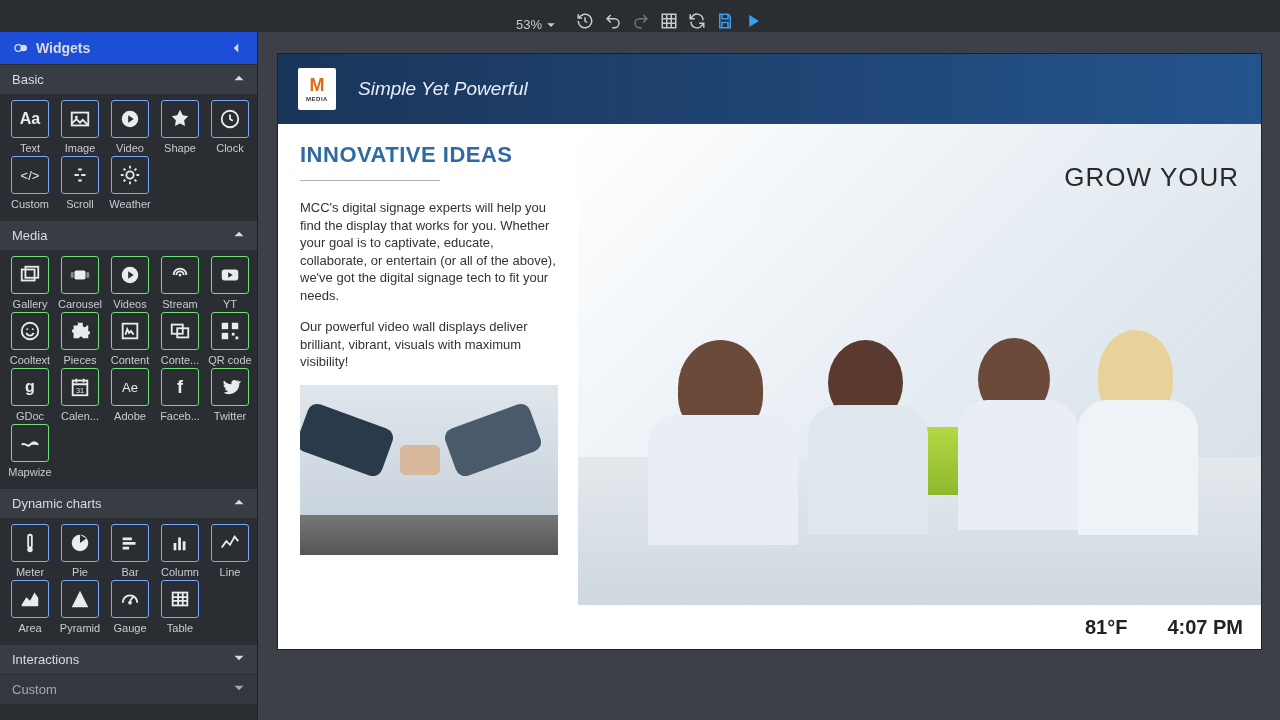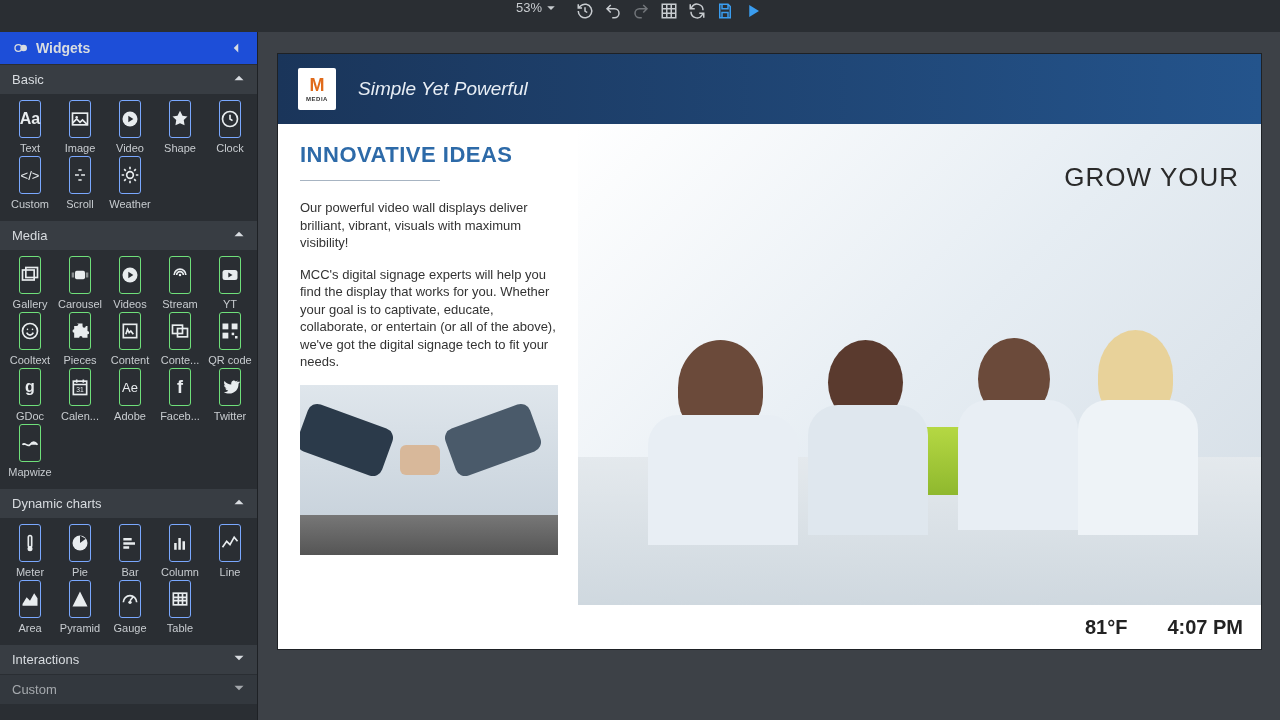--- a/index.html
+++ b/index.html
@@ -1,35 +1,35 @@
 <!DOCTYPE html>
 <html><head>
 <meta charset="utf-8">
 <style>
   * { box-sizing: border-box; margin: 0; padding: 0; }
   html, body { width: 1280px; height: 720px; overflow: hidden; font-family: "Segoe UI", Arial, sans-serif; background: #2a2e33; color: #c8ccd0; }
   
-  .topbar { height: 32px; background: #2a2e33; display: flex; align-items: flex-start; justify-content: center; gap: 6px; font-size: 13px; color: #c8ccd0; }
+  .topbar { height: 32px; background: #2a2e33; display: flex; align-items: flex-end; justify-content: center; gap: 6px; font-size: 13px; color: #c8ccd0; }
   .topbar .zoom { display: flex; align-items: center; gap: 4px; margin-right: 12px; cursor: pointer; }
   .topbar .tb-icon { width: 22px; height: 22px; display: flex; align-items: center; justify-content: center; cursor: pointer; color: #c8ccd0; }
   .topbar .tb-icon svg { width: 18px; height: 18px; }
   .topbar .tb-icon.save { color: #3a9df0; }
   .topbar .tb-icon.play { color: #3a9df0; }
   
   .main { display: flex; height: calc(100% - 32px); }
   
   .sidebar { width: 258px; background: #2a2e33; border-right: 1px solid #1e2125; display: flex; flex-direction: column; overflow: hidden; }
   .panel-header { height: 32px; background: #1d4ed8; display: flex; align-items: center; padding: 0 12px; font-size: 14px; font-weight: 600; color: #d8dce0; }
   .panel-header .left-icon { width: 18px; height: 18px; margin-right: 6px; display: inline-flex; align-items: center; justify-content: center; }
   .panel-header .collapse-caret { margin-left: auto; width: 18px; height: 18px; display: inline-flex; align-items: center; justify-content: center; cursor: pointer; }
   .section-header { height: 30px; background: #383d43; display: flex; align-items: center; padding: 0 12px; font-size: 13px; color: #d8dce0; cursor: pointer; border-top: 1px solid #2a2e33; }
   .section-header .chev { margin-left: auto; }
   .grid { display: grid; grid-template-columns: repeat(5, 1fr); gap: 2px 2px; padding: 6px 6px 10px 6px; }
   .cell { display: flex; flex-direction: column; align-items: center; width: 48px; }
-  .tile { width: 22px; height: 38px; border: 1px solid #6fe07a; border-radius: 3px; display: flex; align-items: center; justify-content: center; color: #e8ecee; background: #2a2e33; cursor: pointer; }
+  .tile { width: 38px; height: 38px; border: 1px solid #6fe07a; border-radius: 3px; display: flex; align-items: center; justify-content: center; color: #e8ecee; background: #2a2e33; cursor: pointer; }
   .tile.basic { border-color: #7aa8ff; }
   .tile.chart { border-color: #7aa8ff; }
   .tile svg { width: 22px; height: 22px; }
   .lbl { font-size: 11px; color: #c8ccd0; margin-top: 4px; text-align: center; width: 48px; white-space: nowrap; overflow: hidden; text-overflow: ellipsis; }
   .sections-scroll { overflow-y: auto; flex: 1; }
   
   .canvas-wrap { flex: 1; background: #3d4147; position: relative; overflow: hidden; }
   .canvas { position: absolute; left: 20px; top: 22px; width: 983px; height: 595px; background: #fff; box-shadow: 0 0 0 1px #1e2125; }
   
   .cv-header { height: 70px; background: linear-gradient(90deg, #1a355a 0%, #24548c 100%); display: flex; align-items: center; padding: 0 20px; gap: 22px; }
@@ -452,22 +452,22 @@
         <div class="cv-logo">
           <div class="m">M</div>
           <div class="sub">MEDIA</div>
         </div>
         <div class="cv-tagline">Simple Yet Powerful</div>
       </div>
       <div class="cv-body">
         <div class="cv-left">
           <div class="cv-title">INNOVATIVE IDEAS</div>
           <div class="cv-sep"></div>
+          <div class="cv-para">MCC's digital signage experts will help you find the display that works for you. Whether your goal is to captivate, educate, collaborate, or entertain (or all of the above), we've got the digital signage tech to fit your needs.</div>
           <div class="cv-para">Our powerful video wall displays deliver brilliant, vibrant, visuals with maximum visibility!</div>
-          <div class="cv-para">MCC's digital signage experts will help you find the display that works for you. Whether your goal is to captivate, educate, collaborate, or entertain (or all of the above), we've got the digital signage tech to fit your needs.</div>
           <div class="cv-smallimg">
             <div class="hs-arm" style="left:0;top:30px;width:90px;height:50px;transform:rotate(20deg);border-radius:10px"></div>
             <div class="hs-arm" style="right:20px;top:30px;width:90px;height:50px;transform:rotate(-20deg);border-radius:10px;background:#4a5a6a"></div>
             <div style="position:absolute;left:100px;top:60px;width:40px;height:30px;background:#d8b89a;border-radius:6px"></div>
             <div style="position:absolute;bottom:0;left:0;right:0;height:40px;background:linear-gradient(180deg,#777,#555)"></div>
           </div>
         </div>
         <div class="cv-right">
           <div class="table"></div>
           <div class="laptop"></div>

